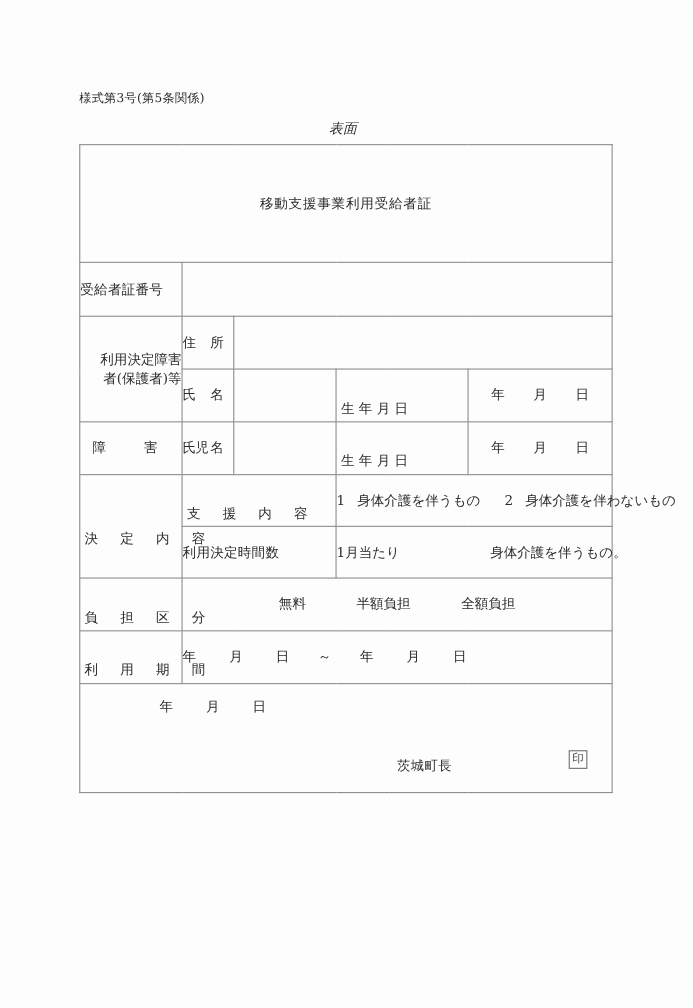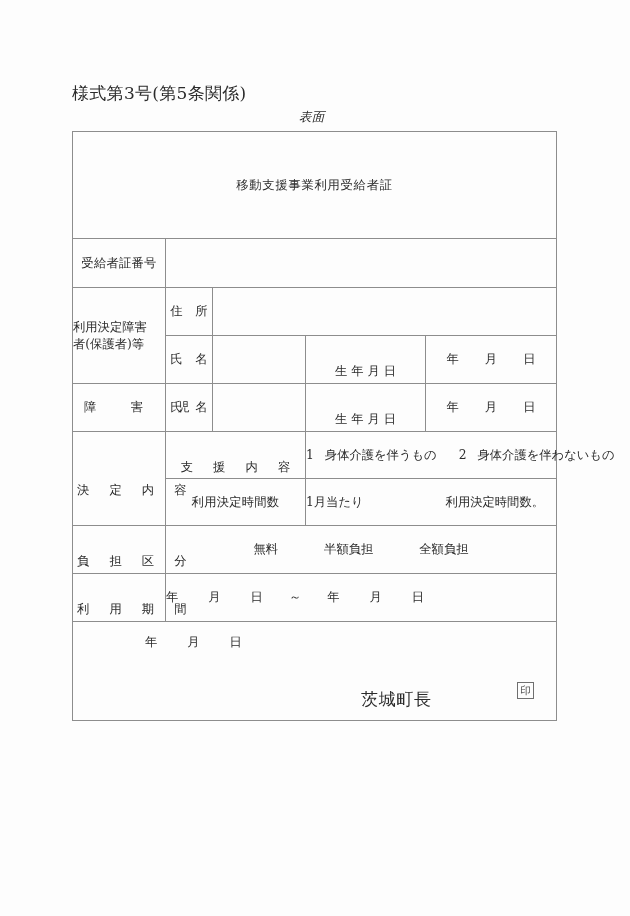--- a/index.html
+++ b/index.html
@@ -22,21 +22,21 @@
     left: 0; top: 0;
     width: 630px;
     height: 916px;
   }
 
   
   .form-code {
     position: absolute;
     left: 72px;
     top: 82px;
-    font-size: 17px;
+    font-size: 11px;
     letter-spacing: 0.3px;
     white-space: nowrap;
   }
   .side-label {
     position: absolute;
     left: 299px;
     top: 109px;
     font-size: 12.5px;
     letter-spacing: 0.3px;
     white-space: nowrap;
@@ -56,40 +56,40 @@
     border: 1px solid #8d8d8d;
     font-size: 12.3px;
     color: #2b2b2b;
     padding: 0;
     vertical-align: middle;
     line-height: 1.35;
   }
 
   
   .lbl {
-    text-align: center;
+    text-align: left;
     white-space: nowrap;
   }
   .lbl .sp {
     display: inline-block;
     letter-spacing: 0.32em;
     text-indent: 0.32em;
     margin-top: 24px;
   }
   .lbl .tight {
     display: inline-block;
     letter-spacing: 0.02em;
   }
   .lbl .sp2 {
     display: inline-block;
     letter-spacing: 0.9em;
     text-indent: 0.9em;
   }
   .lbl-2line {
-    text-align: left;
+    text-align: right;
     padding: 0 7px;
     line-height: 1.55;
   }
 
   .val {
     padding: 0 10px;
   }
   .val-center { text-align: center; }
 
   
@@ -138,21 +138,21 @@
     left: 72px;
     top: 12px;
     white-space: nowrap;
     font-size: 12.3px;
   }
   .sig-name {
     position: absolute;
     left: 288px;
     top: 66px;
     white-space: nowrap;
-    font-size: 17px;
+    font-size: 12px;
     letter-spacing: 0.04em;
   }
   .seal {
     position: absolute;
     left: 444px;
     top: 60px;
     width: 15px;
     height: 15px;
     border: 1px solid #6f6f6f;
     font-size: 10.5px;
@@ -247,21 +247,21 @@
         <td colspan="3" class="opts">
           <span class="num">1</span><span class="og"></span><span>身体介護を伴うもの</span><span class="og-wide"></span><span class="num">2</span><span class="og"></span><span>身体介護を伴わないもの</span>
         </td>
       </tr>
 
       <tr>
         <td colspan="2" class="lbl" style="height:46px">
           <span class="tight">利用決定時間数</span>
         </td>
         <td colspan="3" class="hours">
-          <span>1月当たり</span><span class="hg"></span><span>利用決定時間数。</span>
+          <span>1月当たり</span><span class="hg"></span><span>身体介護を伴うもの。</span>
         </td>
       </tr>
 
       <tr>
         <td class="lbl" style="height:47px">
           <span class="sp">負　担　区　分</span>
         </td>
         <td colspan="5" class="burden">
           <span>無料</span><span class="bg"></span><span>半額負担</span><span class="bg"></span><span>全額負担</span>
         </td>

